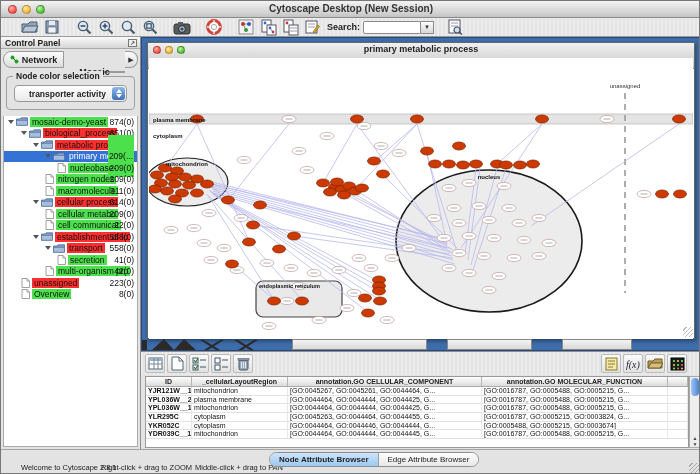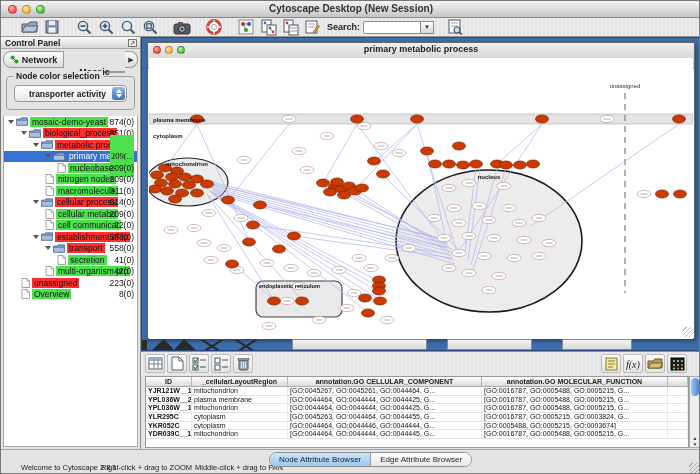--- a/index.html
+++ b/index.html
@@ -65,21 +65,21 @@
   .trow .tri{width:0;height:0;border-left:3.5px solid transparent;border-right:3.5px solid transparent;
     border-top:4.5px solid #555;margin-right:2px;flex:none;}
   .trow .spc{flex:none;}
   .trow .nico{flex:none;margin-right:2px;display:flex;}
   .trow .lab{padding:0 2px;color:#111;overflow:hidden;}
   .trow .lab.green{background:#4ce14c;}
   .trow .lab.red{background:#ff2f2f;}
   .trow .cnt{position:absolute;right:3px;color:#111;}
   .trow.sel{background:#3472d5;}
   .trow.sel .lab{background:none;color:#fff;}
-  .trow.sel .cnt{background:#4ce14c;color:#111;padding:16px 1px;font-family:Liberation Serif, serif;}
+  .trow.sel .cnt{background:#4ce14c;color:#111;padding:16px 1px;}
   
   .desktop{position:absolute;left:140px;top:36px;width:560px;height:314px;background:#3e6dab;
     border:1px solid #26487a;}
   .netwin{position:absolute;left:5px;top:4px;width:548px;height:297px;background:#fff;
     border:1px solid #666;box-shadow:1px 2px 4px rgba(0,0,0,.4);}
   .nw-title{position:relative;height:26px;background:linear-gradient(#f0f0f0,#c8c8c8);
     border-bottom:1px solid #888;}
   .nw-title .t{position:absolute;left:0;right:0;top:1px;text-align:center;font-size:9px;font-weight:bold;color:#222;}
   .nw-title .light{top:3px;width:8px;height:8px;}
   .nw-title .l-red{left:5px}.nw-title .l-yellow{left:17px}.nw-title .l-green{left:29px}
@@ -106,21 +106,21 @@
   .vsb{position:absolute;right:0;top:24px;bottom:1px;width:12px;background:#eee;border:1px solid #aaa;}
   .vsb .thumb{position:absolute;left:1px;top:1px;width:8px;height:18px;border-radius:4px;
     background:linear-gradient(90deg,#9fc6f4,#4a84cf);}
   .vsb .btns{position:absolute;left:0;bottom:0;width:10px;font-size:5px;line-height:6px;text-align:center;color:#444;}
   
   .bottom{position:absolute;left:0;top:448px;width:700px;height:26px;background:#e3e3e3;border-top:1px solid #a5a5a5;}
   .status{position:absolute;top:13px;font-size:7.5px;color:#222;}
   .tabgroup{position:absolute;left:268px;top:2px;display:flex;border:1px solid #8f8f8f;border-radius:8px;overflow:hidden;background:#f2f2f2;}
   .btab{font-size:8px;color:#222;padding:2px 9px;border-right:1px solid #9f9f9f;cursor:pointer;background:linear-gradient(#fdfdfd,#e8e8e8);}
   .btab:last-child{border-right:none;}
-  .btab.sel{background:linear-gradient(#cde5fb,#9cc8f0);font-weight:normal;}
+  .btab.sel{background:linear-gradient(#cde5fb,#9cc8f0);font-weight:bold;}
   .bgrip{position:absolute;right:2px;bottom:2px;width:10px;height:10px;
     background:repeating-linear-gradient(135deg,transparent 0 2px,#aaa 2px 3px);}
   svg{display:block;}
 </style>
 </head>
 <body>
 
 <div class="app">
 
   <div class="titlebar">

